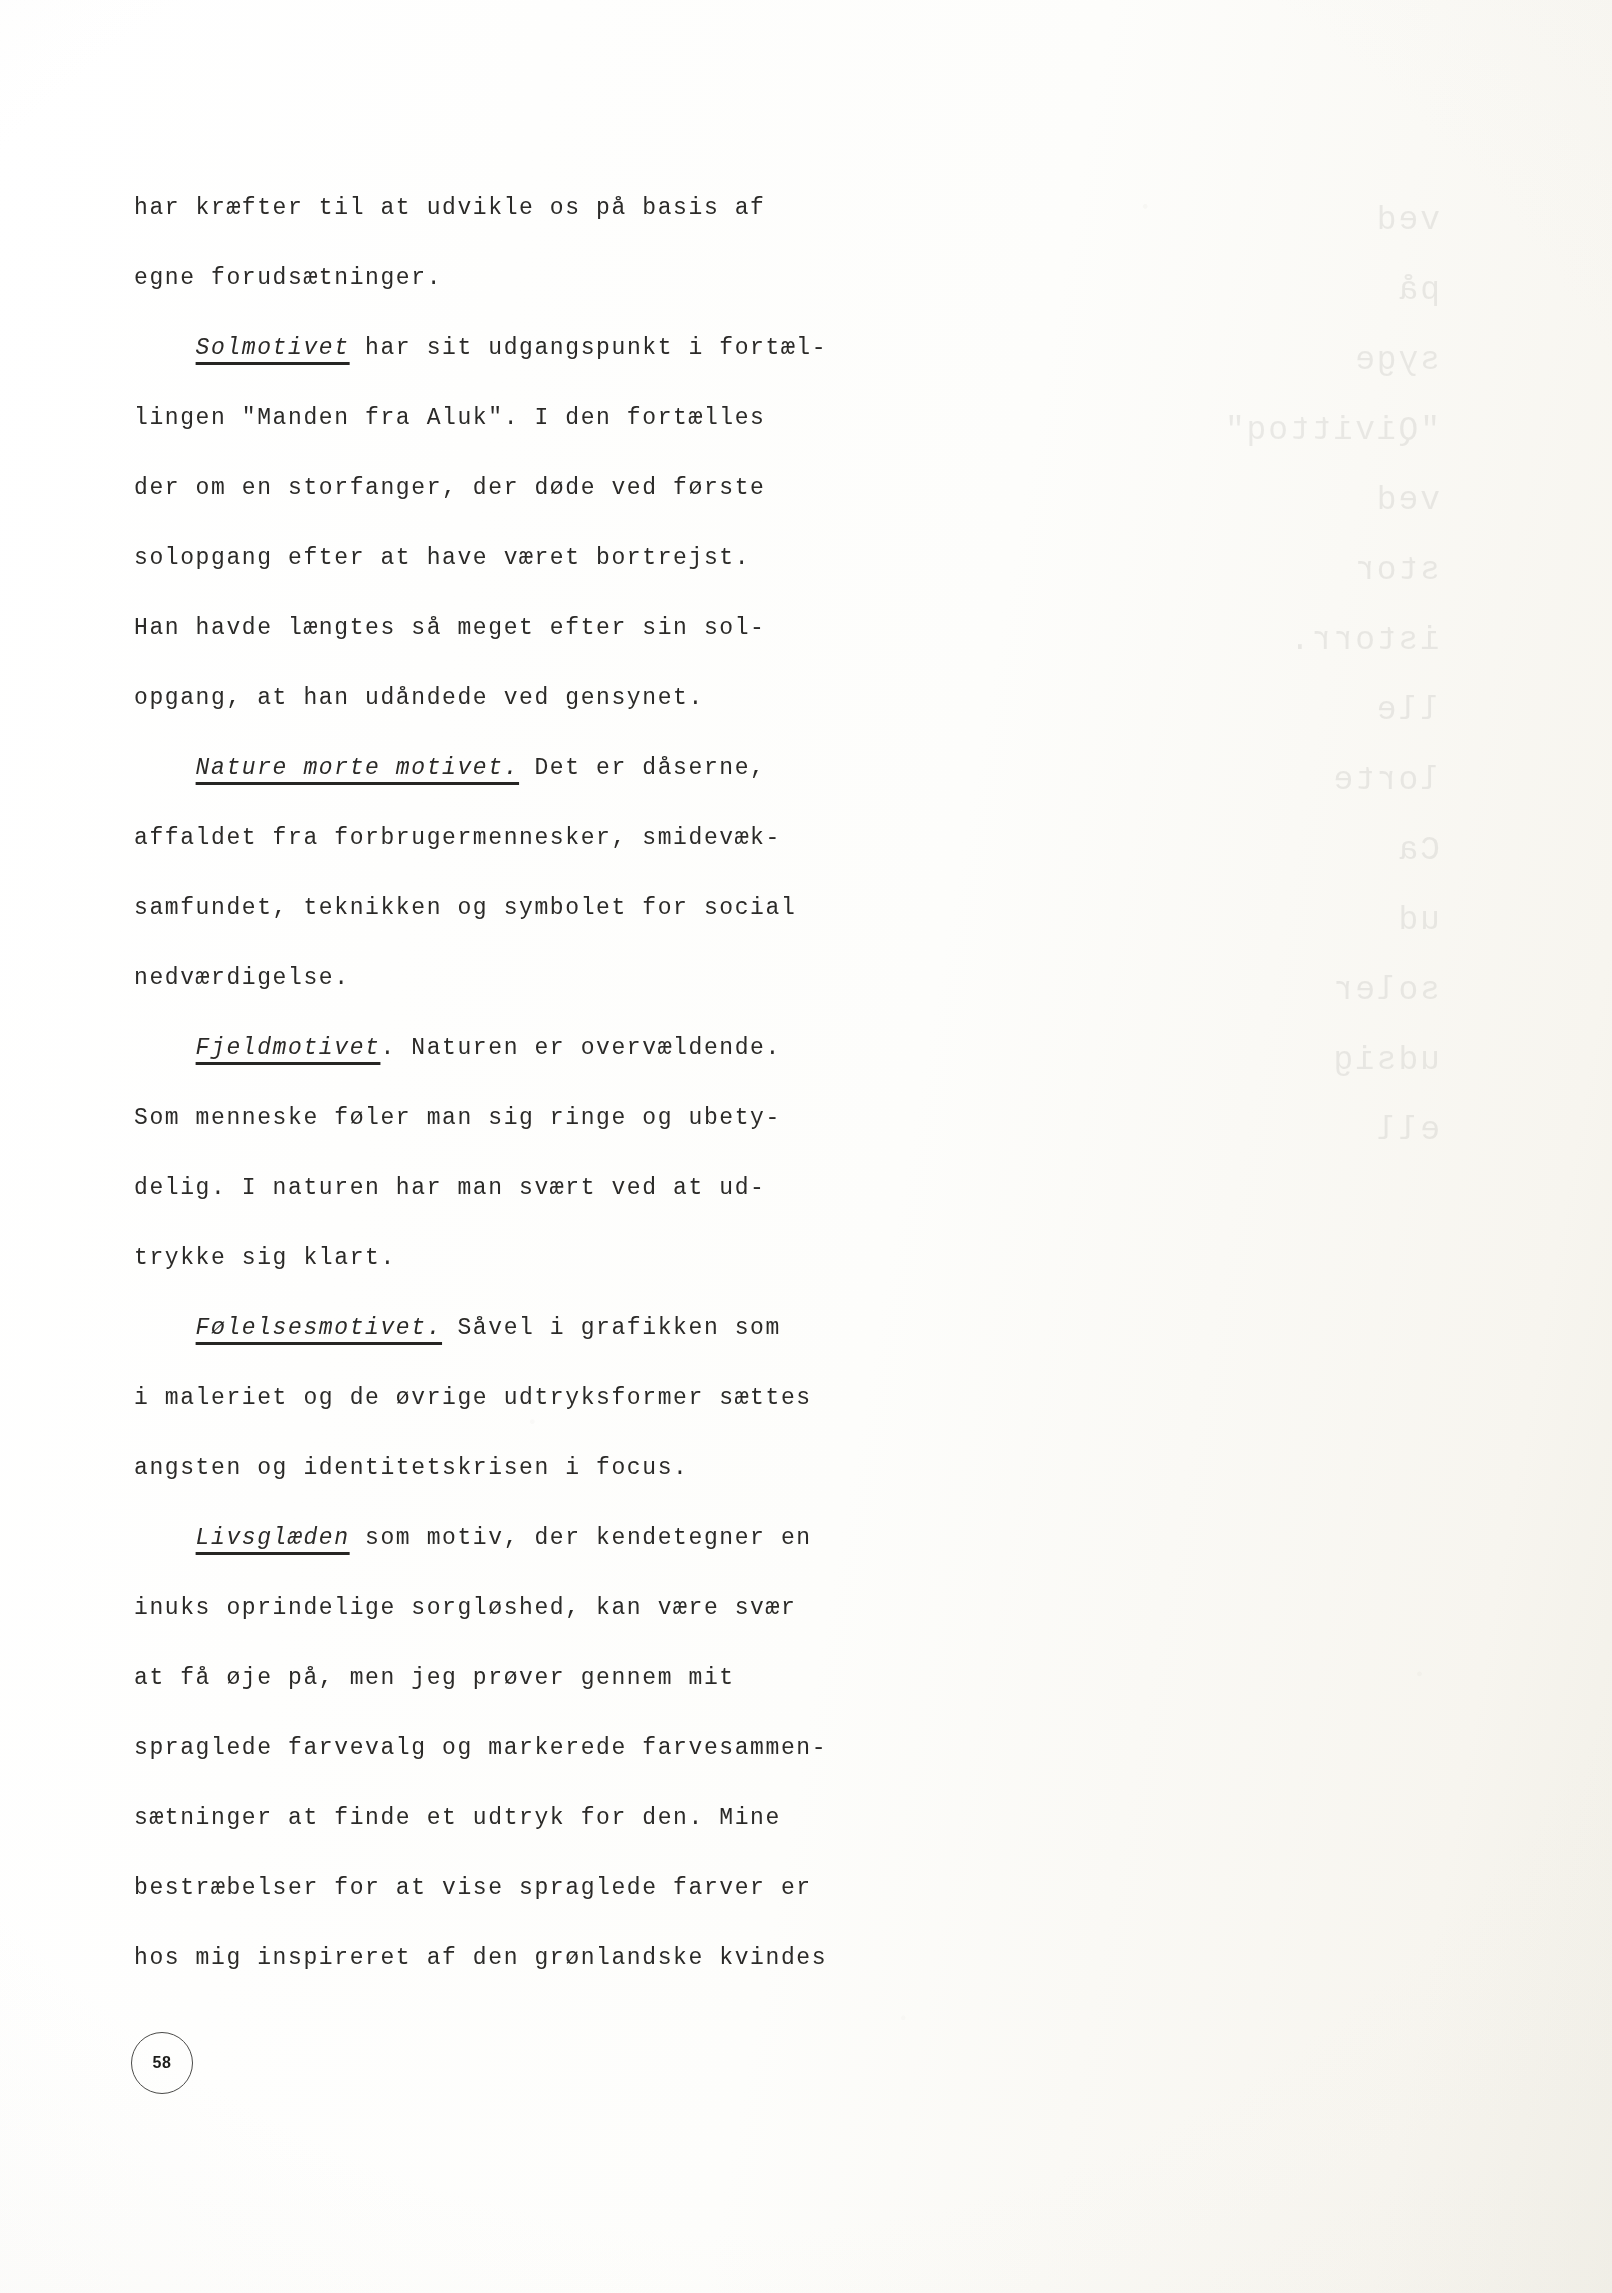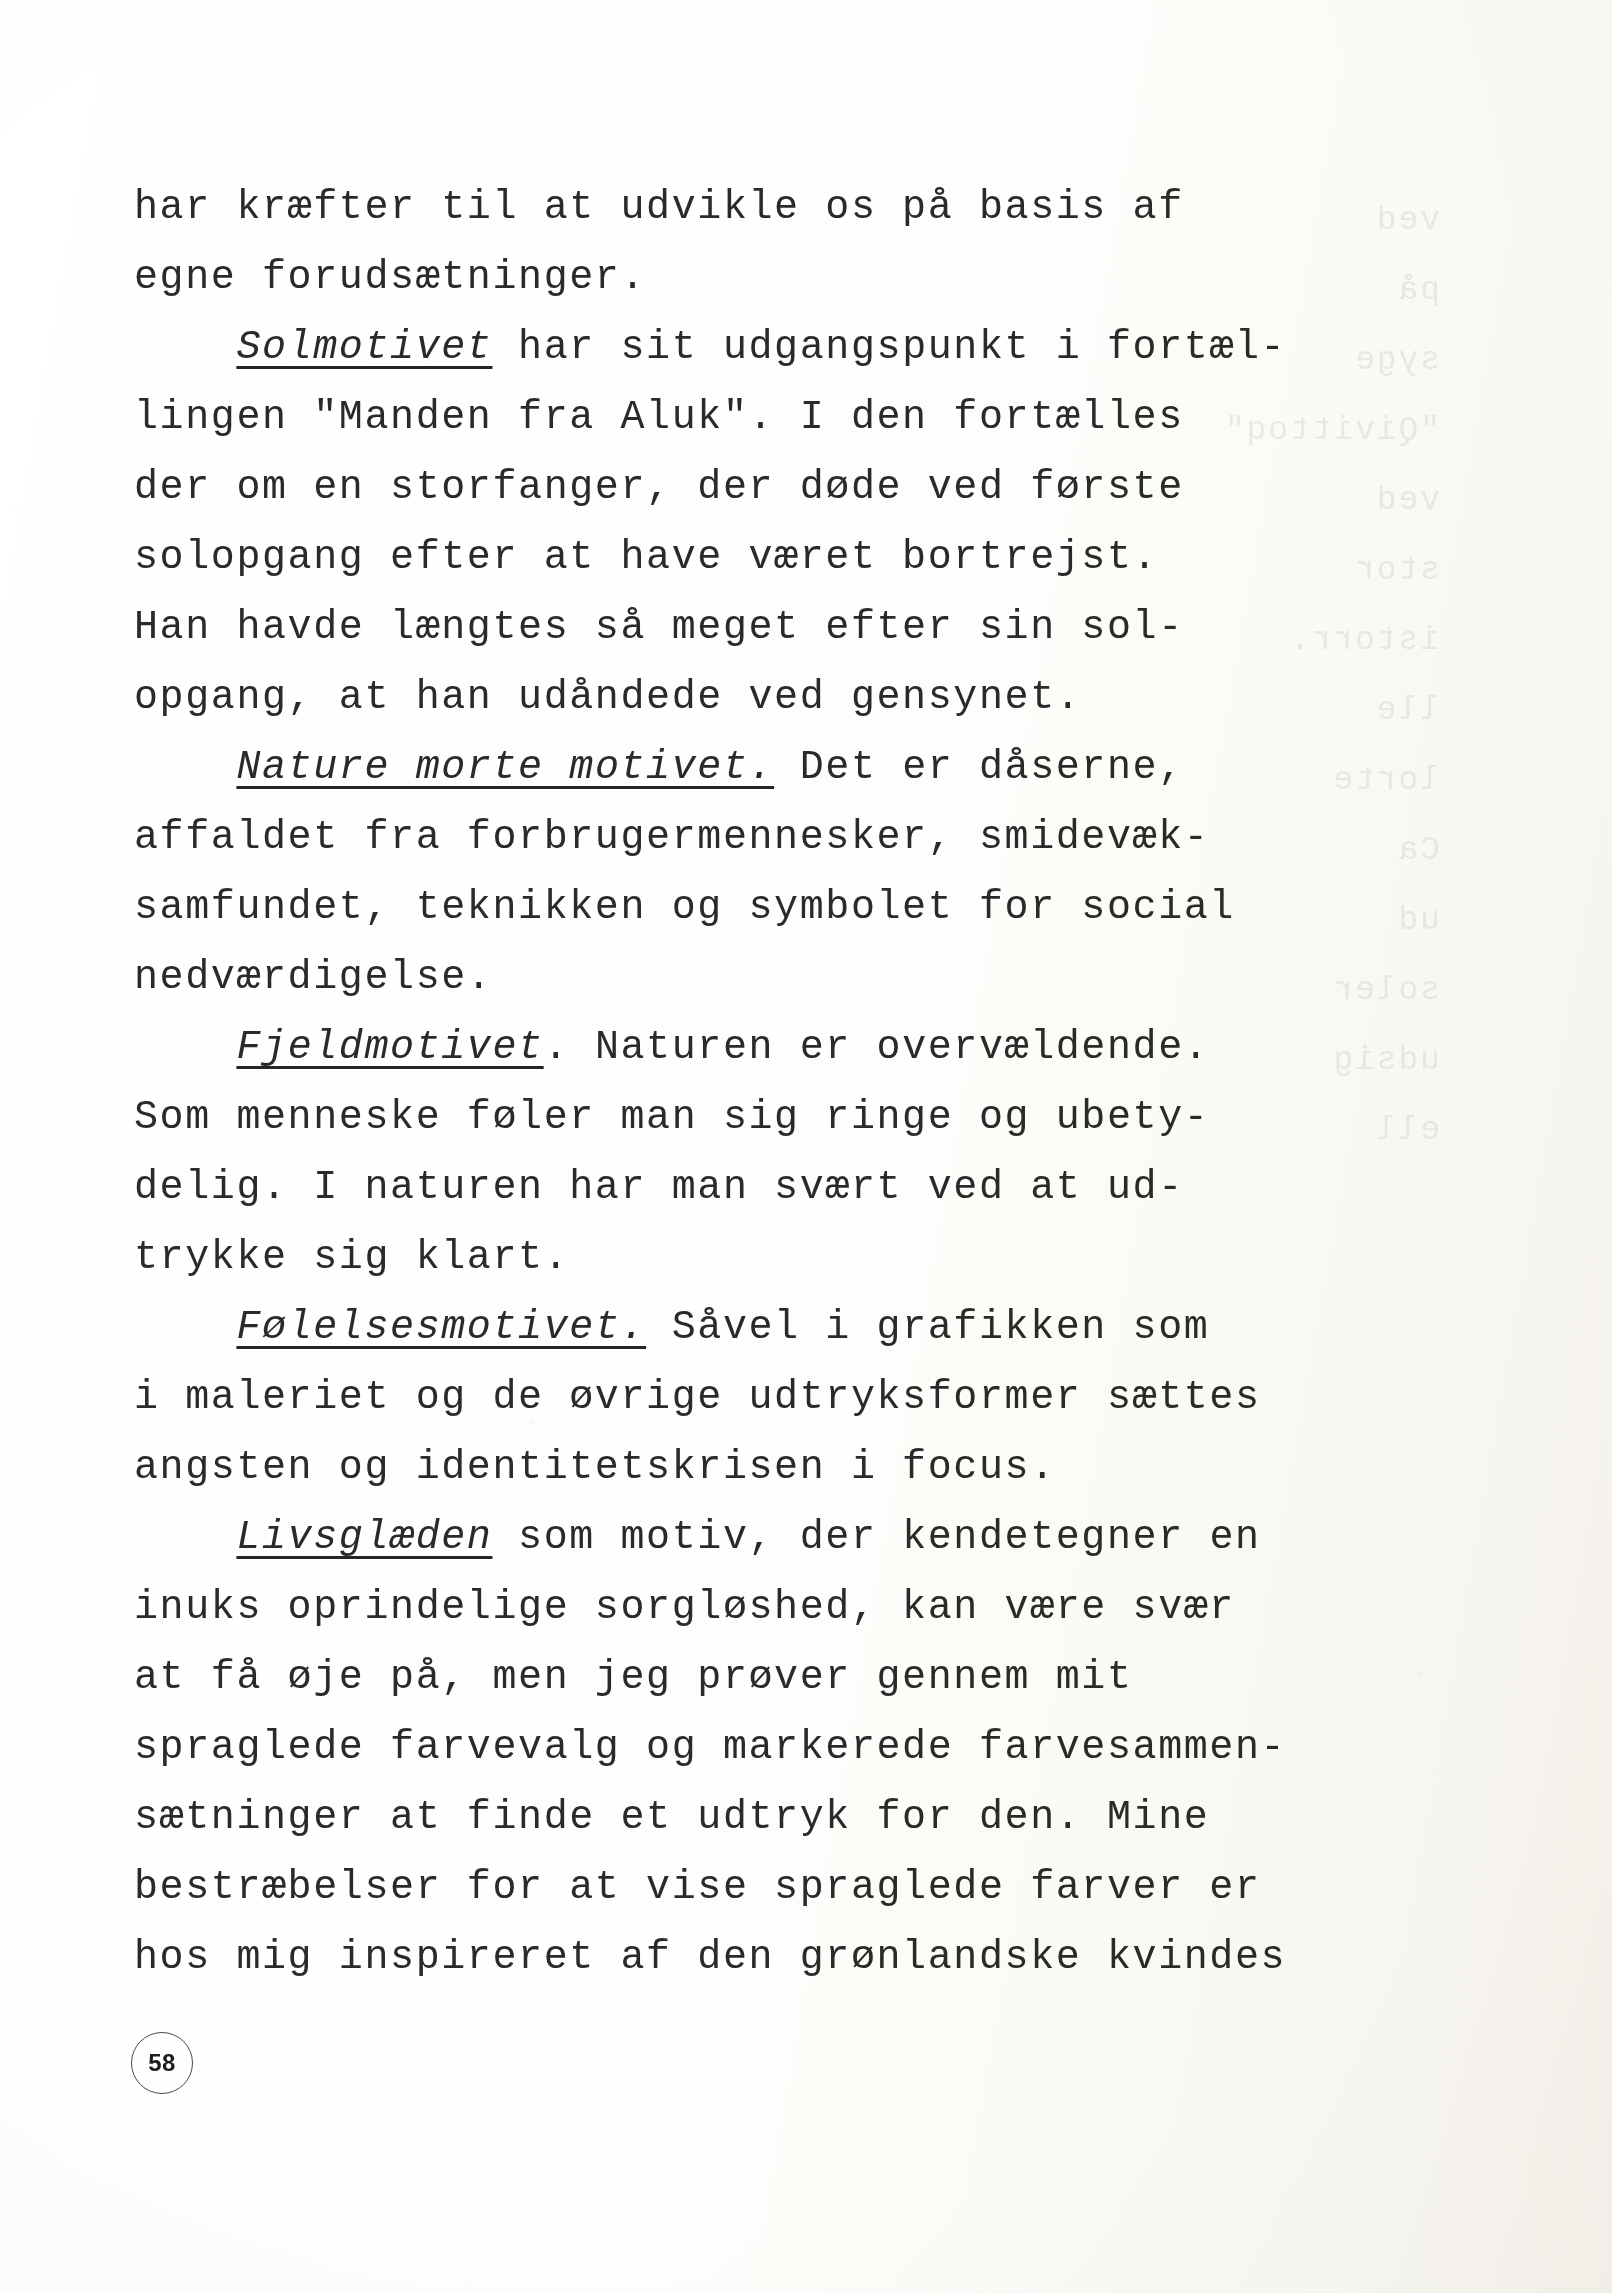--- a/index.html
+++ b/index.html
@@ -57,21 +57,21 @@
     filter: blur(0.6px);
   }
 
   
   #textblock {
     position: absolute;
     left: 134px;
     top: 173px;
     width: 820px;
     color: #2b2a28;
-    font-size: 40px;
+    font-size: 23px;
     line-height: 70px;
     letter-spacing: 1.6px;
     white-space: pre;
   }
   .line {
     height: 70px;
     white-space: pre;
   }
   .u {
     text-decoration: underline;
@@ -88,21 +88,21 @@
     top: 2032px;
     width: 60px;
     height: 60px;
     border: 1.9px solid #4a4a48;
     border-radius: 50%;
     display: flex;
     align-items: center;
     justify-content: center;
     font-family: "Liberation Sans", sans-serif;
     font-weight: bold;
-    font-size: 24px;
+    font-size: 16px;
     color: #1d1d1b;
     letter-spacing: 0.5px;
   }
 </style>
 </head>
 <body>
 
 <div id="page">
 
   <div id="paper-tint"></div>

